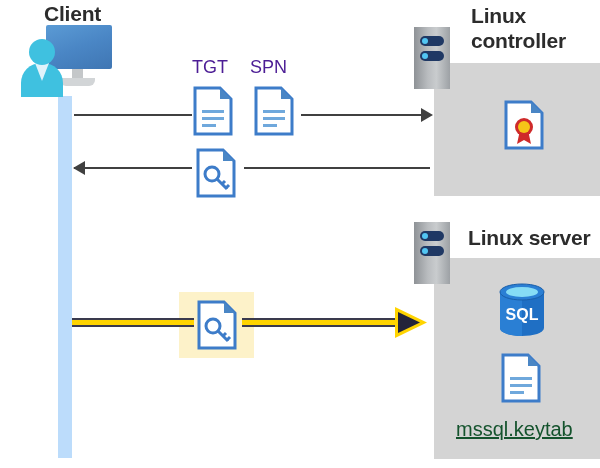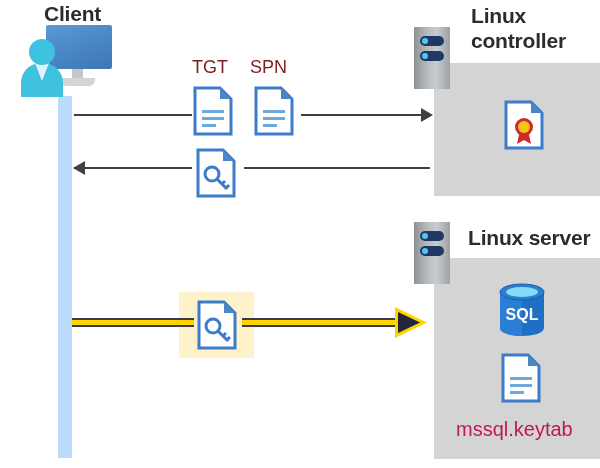--- a/index.html
+++ b/index.html
@@ -40,25 +40,26 @@
   }
   #linux-title {
     left: 452px; top: 225px;
     font-size: 21px;
     line-height: 25px;
     width: 148px;
   }
   #keytab-label {
     left: 440px; top: 418px;
     font-size: 20px;
-    color: #be185d;
+    color: #14532d;
+    text-decoration: underline;
   }
   .doclabel {
     font-size: 18px;
-    color: #7f1d1d;
+    color: #4c1d95;
   }
   #tgt-label { left: 176px; top: 57px; }
   #spn-label { left: 234px; top: 57px; }
 
   
   #client-lifeline {
     left: 42px; top: 96px;
     width: 14px; height: 362px;
     background: #bcdcfb;
   }

